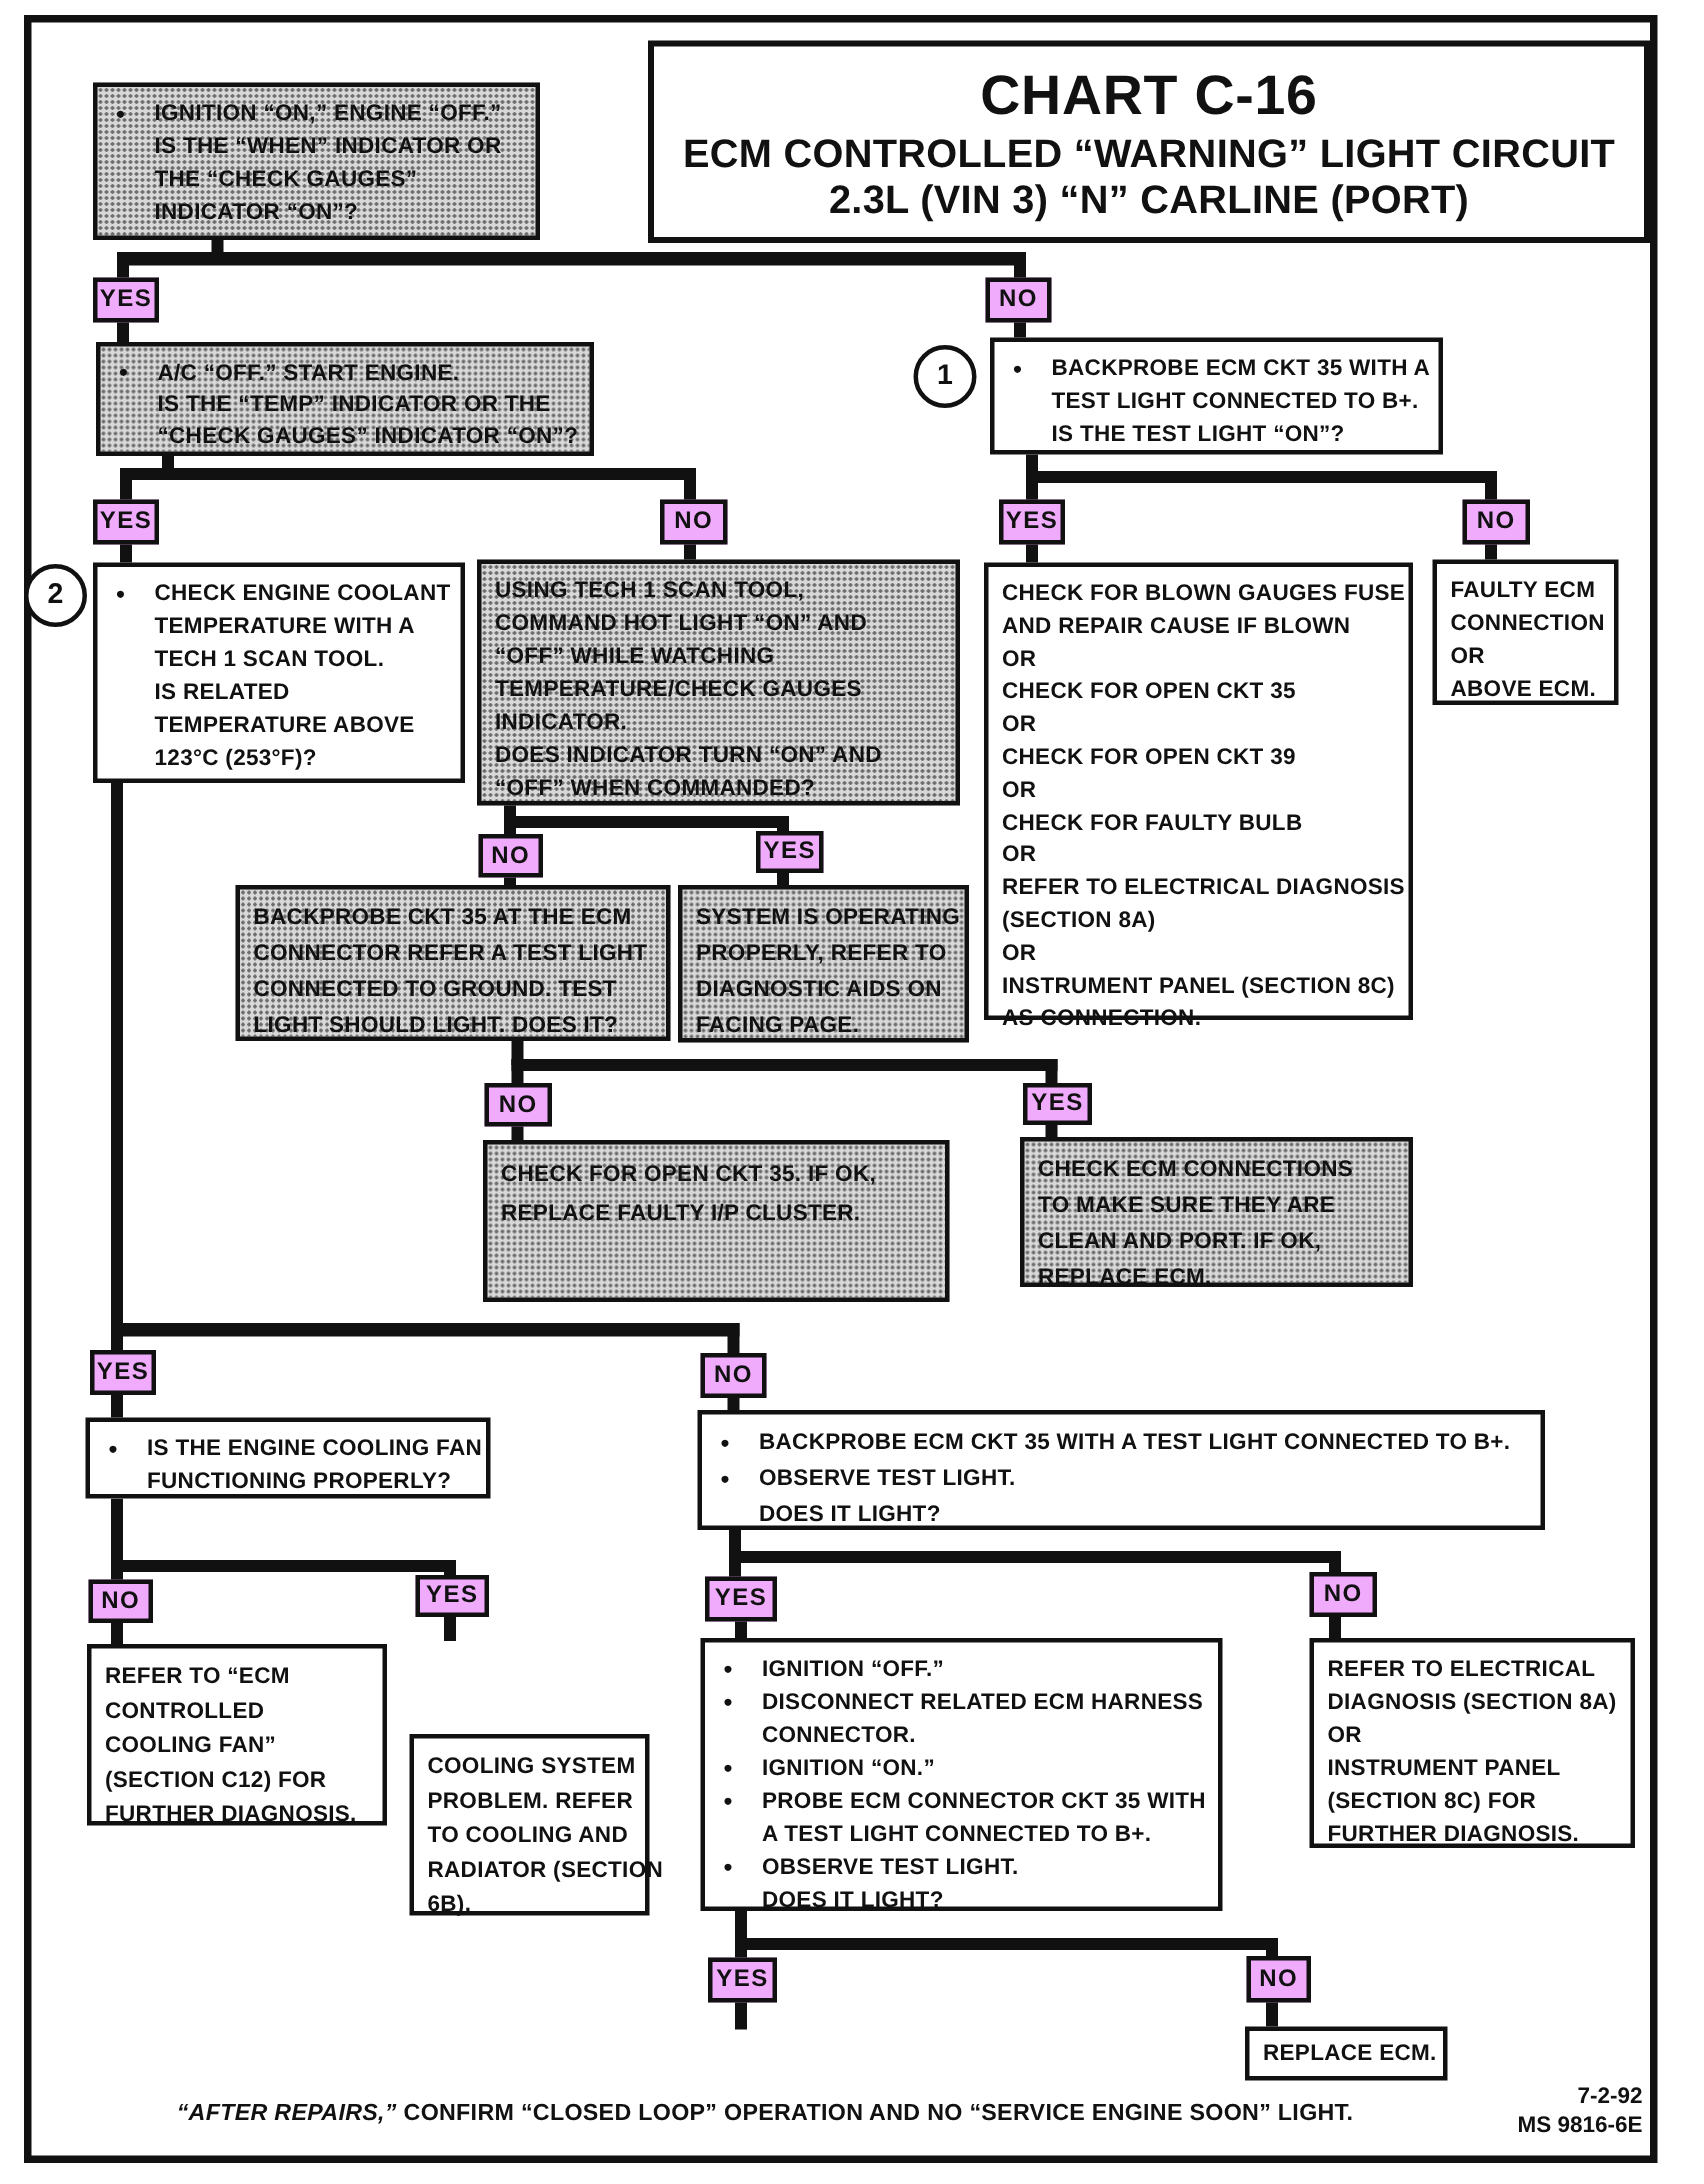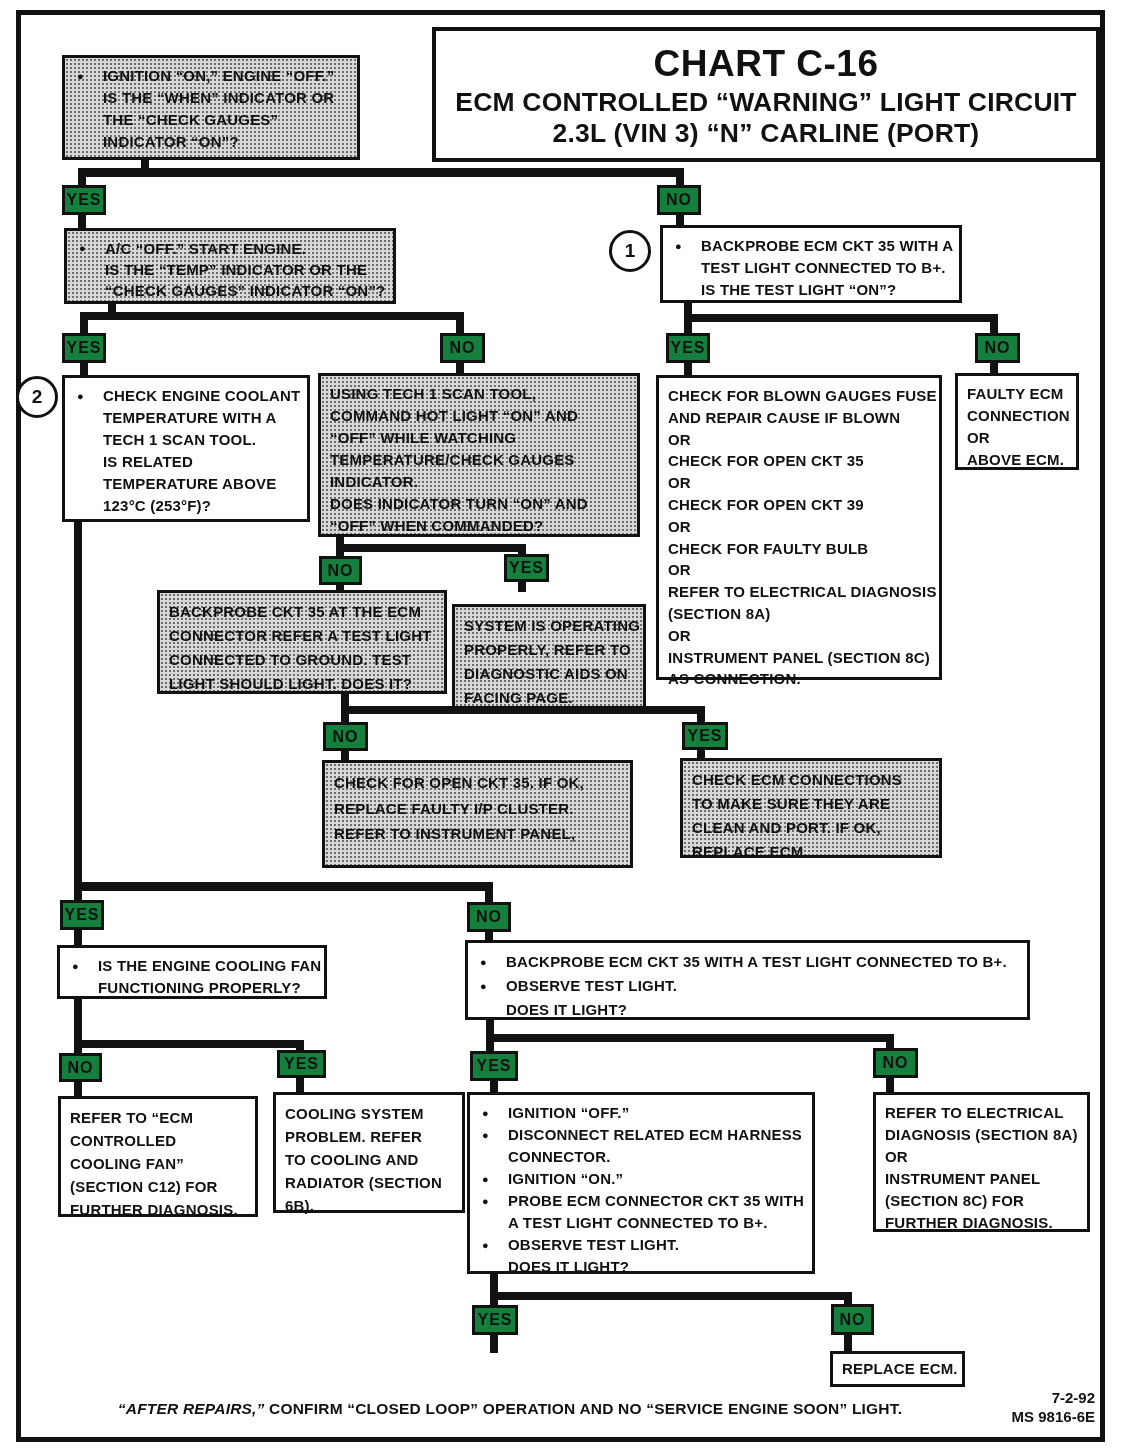--- a/index.html
+++ b/index.html
@@ -12,21 +12,21 @@
   .node.shaded{
     background-color:#d8d8d8;
     background-image:radial-gradient(circle, rgba(35,35,35,.6) 1px, rgba(0,0,0,0) 1.4px);
     background-size:4px 4px;
   }
   .txt{padding:7px 8px 4px 9px;font-weight:bold;font-size:15px;line-height:22px;letter-spacing:.2px;}
   .node.bulleted .txt{padding-left:38px;}
   .ln{position:relative;white-space:nowrap;}
   .bu{position:absolute;left:-26px;top:0;font-size:11px;}
   .tag{
-    position:absolute;border:3px solid #111;background:#15803d;box-sizing:border-box;
+    position:absolute;border:3px solid #111;background:#f0abfc;box-sizing:border-box;
     font-weight:bold;font-size:16px;display:flex;align-items:center;justify-content:center;
     letter-spacing:1px;
   }
   .edge{position:absolute;background:#111;}
   .circ{
     position:absolute;width:42px;height:42px;border:3px solid #111;border-radius:50%;
     box-sizing:border-box;display:flex;align-items:center;justify-content:center;
     font-weight:bold;font-size:19px;background:#fff;
   }
   #titlebox{
@@ -226,34 +226,33 @@
 
   <div class="node shaded lh24" style="left:157px;top:590px;width:290px;height:104px">
     <div class="txt">
         <div class="ln">BACKPROBE CKT 35 AT THE ECM</div>
         <div class="ln">CONNECTOR REFER A TEST LIGHT</div>
         <div class="ln">CONNECTED TO GROUND.  TEST</div>
         <div class="ln">LIGHT SHOULD LIGHT.  DOES IT?</div>
       </div>
   </div>
 
-  <div class="node shaded lh24" style="left:452px;top:604px;width:194px;height:105px">
+  <div class="node shaded lh24" style="left:452px;top:590px;width:194px;height:105px">
     <div class="txt">
         <div class="ln">SYSTEM IS OPERATING</div>
         <div class="ln">PROPERLY, REFER TO</div>
         <div class="ln">DIAGNOSTIC AIDS ON</div>
         <div class="ln">FACING PAGE.</div>
       </div>
   </div>
 
   <div class="node shaded lh25" style="left:322px;top:760px;width:311px;height:108px">
     <div class="txt">
         <div class="ln">CHECK FOR OPEN CKT 35.  IF OK,</div>
         <div class="ln">REPLACE FAULTY I/P CLUSTER.</div>
-        <div class="ln">REFER TO INSTRUMENT PANEL,</div>
       </div>
   </div>
 
   <div class="node shaded lh24" style="left:680px;top:758px;width:262px;height:100px">
     <div class="txt">
         <div class="ln">CHECK ECM CONNECTIONS</div>
         <div class="ln">TO MAKE SURE THEY ARE</div>
         <div class="ln">CLEAN AND PORT.  IF OK,</div>
         <div class="ln">REPLACE ECM.</div>
       </div>
@@ -277,21 +276,21 @@
   <div class="node lh23" style="left:58px;top:1096px;width:200px;height:121px">
     <div class="txt">
         <div class="ln">REFER TO “ECM</div>
         <div class="ln">CONTROLLED</div>
         <div class="ln">COOLING FAN”</div>
         <div class="ln">(SECTION C12) FOR</div>
         <div class="ln">FURTHER DIAGNOSIS.</div>
       </div>
   </div>
 
-  <div class="node lh23" style="left:273px;top:1092px;width:192px;height:121px">
+  <div class="node lh23" style="left:273px;top:1156px;width:160px;height:121px">
     <div class="txt">
         <div class="ln">COOLING SYSTEM</div>
         <div class="ln">PROBLEM.  REFER</div>
         <div class="ln">TO COOLING AND</div>
         <div class="ln">RADIATOR (SECTION</div>
         <div class="ln">6B).</div>
       </div>
   </div>
 
   <div class="node bulleted" style="left:467px;top:1092px;width:348px;height:182px">

